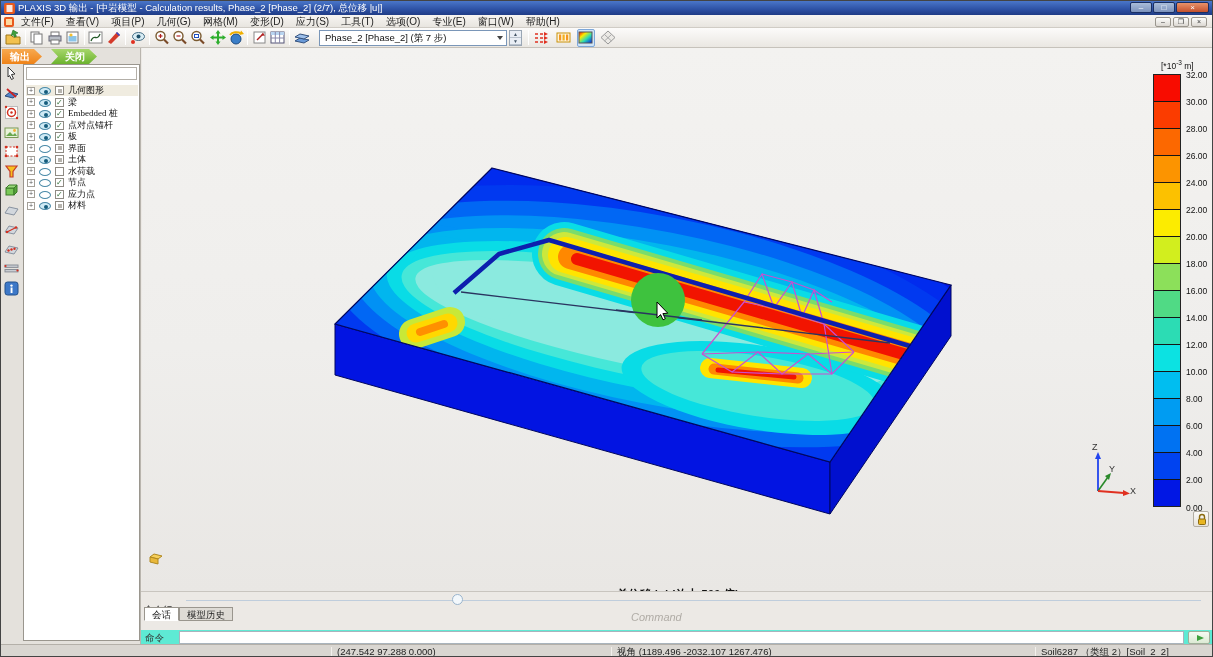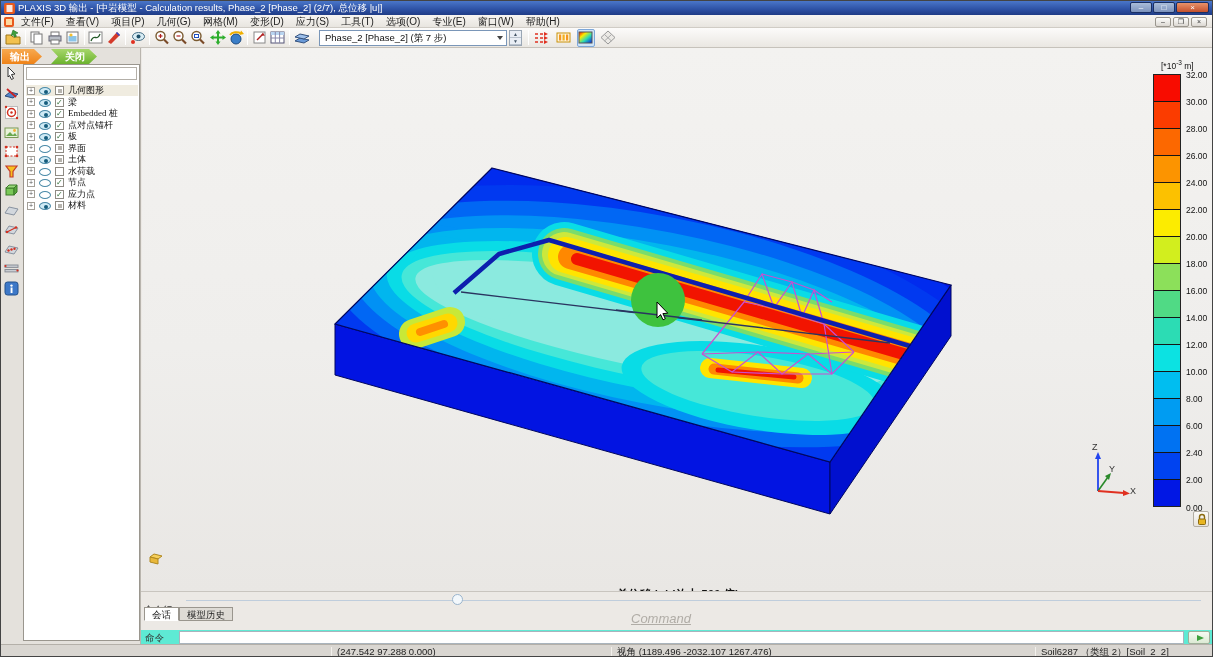--- a/index.html
+++ b/index.html
@@ -61,21 +61,21 @@
   #lockbtn{left:1192px;top:510px;width:16px;height:16px;border:1px solid #b2ada3;border-radius:2px;background:linear-gradient(180deg,#fbfaf8,#e7e3db);}
   
   #cmdpanel{left:140px;top:590px;width:1073px;height:53px;background:#ece9e5;border-top:1px solid #c9c5bf;}
   #cmdhdr{position:absolute;left:3px;top:12px;font-size:9.5px;color:#333;text-align:center;}
   #cmdrule{position:absolute;left:45px;top:8px;width:1015px;border-top:1px solid #bfcddc;}
   #cmdknob{position:absolute;left:311px;top:2px;width:11px;height:11px;border:1px solid #9ab4cc;border-radius:50%;background:#f3f8fc;}
   .stab{position:absolute;top:15px;height:14px;font-size:9.5px;line-height:13px;padding:0 7px;border:1px solid #9a968e;color:#222;}
   #stab-0{left:3px;background:#fff;border-bottom:1px solid #fff;z-index:2;}
   #stab-1{left:38px;background:#dedbd5;}
   #sessionbox{position:absolute;left:3px;top:28px;width:1063px;height:10px;background:#fff;border:1px solid #9a968e;border-bottom:none;overflow:hidden;font-size:9px;color:#555;padding-left:30px;}
-  #watermark{position:absolute;left:490px;top:19px;font-size:13px;font-style:italic;color:#b0aca6;text-decoration:underline;}
+  #watermark{position:absolute;left:490px;top:19px;font-size:11px;font-style:italic;color:#b0aca6;}
   #cmdrow{position:absolute;left:0px;top:38px;width:1073px;height:15px;background:#5eead4;}
   #cmdrow .lbl{position:absolute;left:4px;top:2px;font-size:9.5px;color:#333;}
   #cmdinput{position:absolute;left:38px;top:1px;width:1005px;height:13px;border:1px solid #a9b4bd;font-size:9px;padding:0 3px;}
   #runbtn{position:absolute;left:1047px;top:1px;width:22px;height:13px;border:1px solid #9fb09a;border-radius:2px;background:linear-gradient(180deg,#f6faf3,#dcead4);}
   #runbtn::after{content:"";position:absolute;left:8px;top:3px;border-left:7px solid #3da03d;border-top:3.5px solid transparent;border-bottom:3.5px solid transparent;}
   
   #statusbar{left:0;top:643px;width:1213px;height:14px;background:#d9d6d1;border-top:1px solid #b4b0a9;font-size:9.5px;color:#222;}
   .ssep{position:absolute;top:2px;width:1px;height:10px;background:#aba69e;border-right:1px solid #f2f0ec;}
   .stext{position:absolute;top:1px;white-space:nowrap;}
 </style>
@@ -509,21 +509,21 @@
     <span class="tick" style="top:118.8px">24.00</span>
     <span class="tick" style="top:145.8px">22.00</span>
     <span class="tick" style="top:172.9px">20.00</span>
     <span class="tick" style="top:199.9px">18.00</span>
     <span class="tick" style="top:227px">16.00</span>
     <span class="tick" style="top:254.1px">14.00</span>
     <span class="tick" style="top:281.1px">12.00</span>
     <span class="tick" style="top:308.2px">10.00</span>
     <span class="tick" style="top:335.3px">8.00</span>
     <span class="tick" style="top:362.3px">6.00</span>
-    <span class="tick" style="top:389.4px">2.40</span>
+    <span class="tick" style="top:389.4px">4.00</span>
     <span class="tick" style="top:416.4px">2.00</span>
     <span class="tick" style="top:443.5px">0.00</span>
   </div>
   <div class="abs" id="lockbtn">
     <svg width="14" height="14" style="margin:0 0 0 1px">
         <path d="M4.5,7 v-2 a2.5,2.5 0 0 1 5,0 v2" fill="none" stroke="#8a6a10" stroke-width="1.4"></path>
         <rect x="3.5" y="7" width="7" height="5.5" rx="1" fill="#e8b520" stroke="#8a6a10"></rect>
       </svg>
   </div>
 

